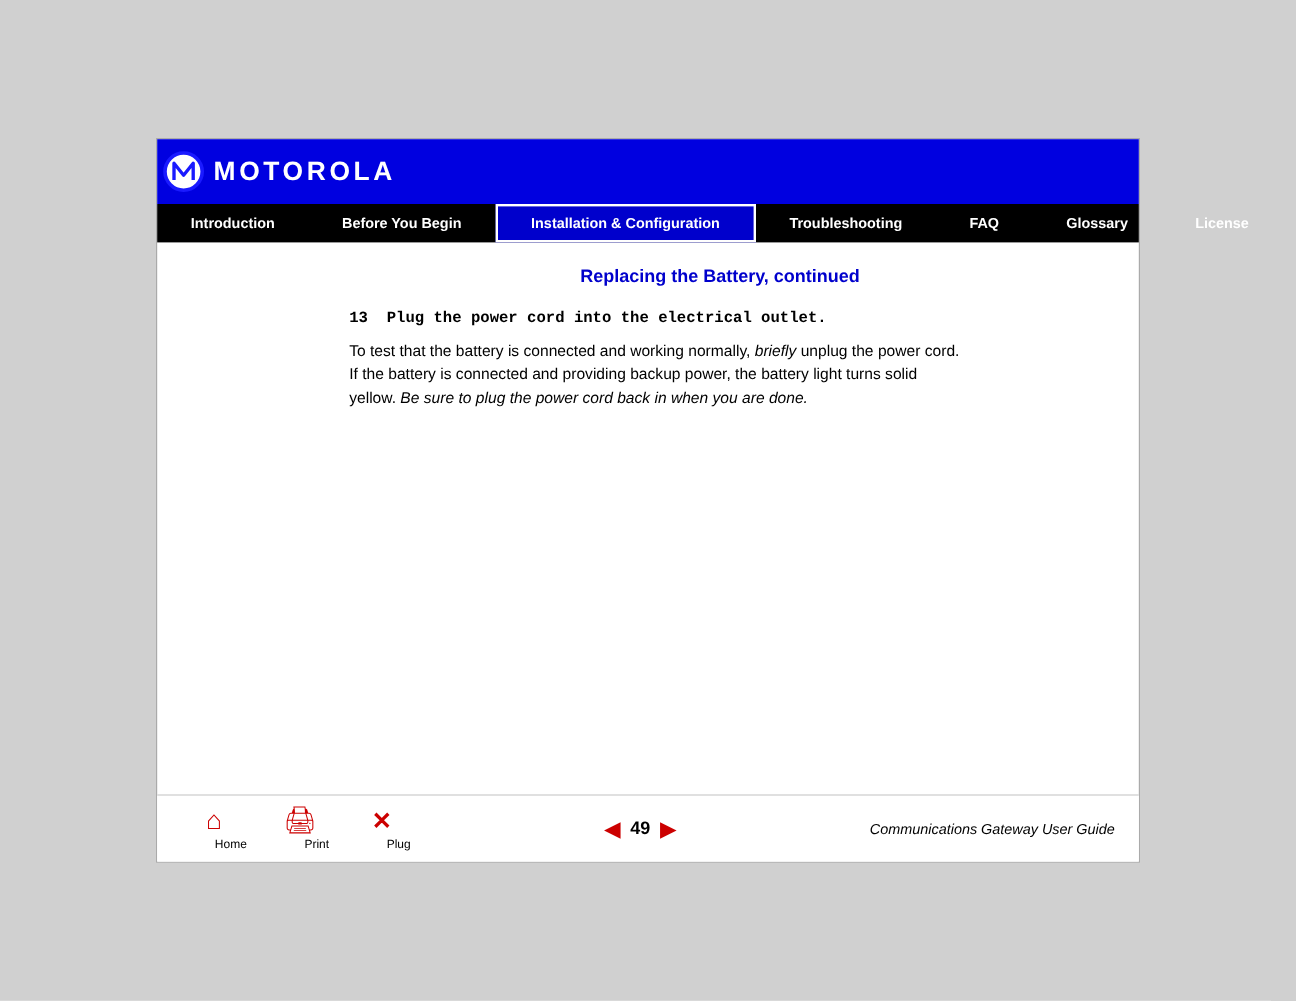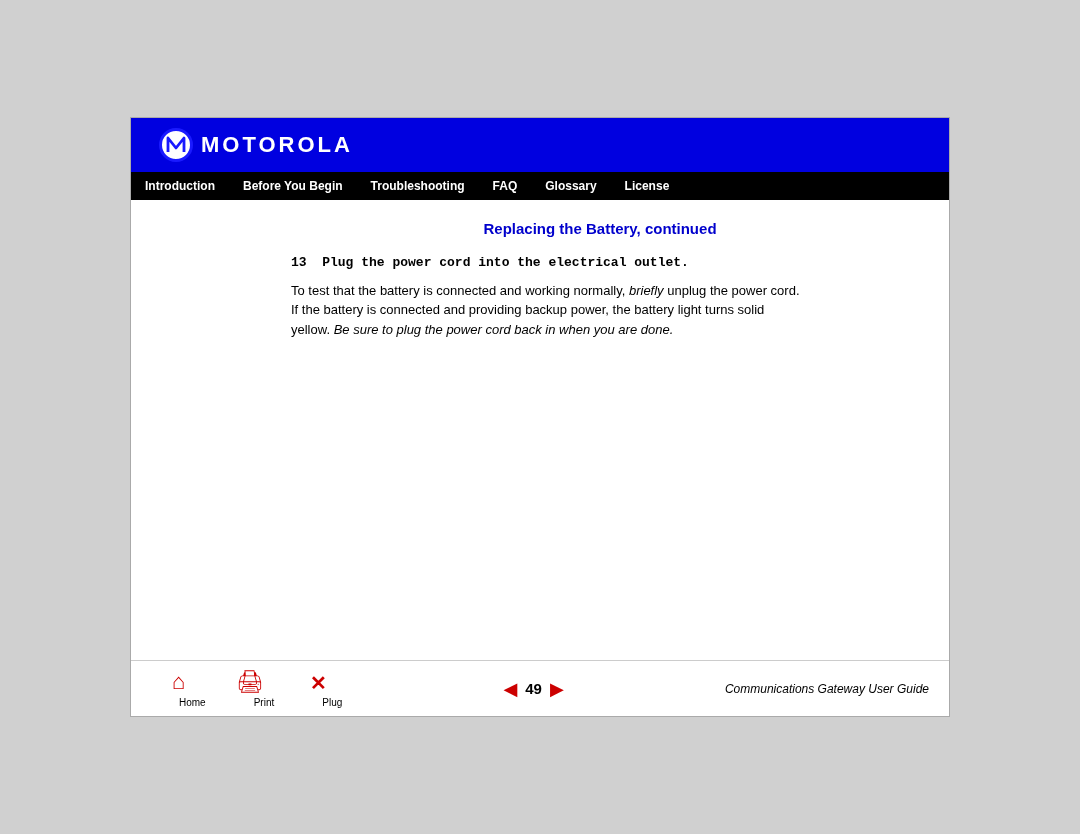--- a/index.html
+++ b/index.html
@@ -13,21 +13,21 @@
       align-items: center;
     }
     .page-container {
       width: 820px;
       background: #ffffff;
       border: 1px solid #aaa;
     }
     
     .header-bar {
       background: #0000e0;
-      padding: 10px 28px;
+      padding: 10px 5px;
       display: flex;
       align-items: center;
     }
     .motorola-logo {
       display: flex;
       align-items: center;
       gap: 8px;
     }
     .logo-text {
       color: white;
@@ -39,21 +39,21 @@
     
     .nav-bar {
       background: #000000;
       display: flex;
       align-items: stretch;
     }
     .nav-item {
       color: white;
       font-size: 12px;
       font-weight: bold;
-      padding: 7px 14px;
+      padding: 7px 28px;
       cursor: pointer;
       white-space: nowrap;
       display: flex;
       align-items: center;
     }
     .nav-item.active {
       background: #0000cc;
       border: 2px solid white;
       color: white;
     }
@@ -170,20 +170,23 @@
     </div>
   </div>
 
   <div class="nav-bar">
     <div class="nav-item">
       <span>Introduction</span>
     </div>
     <div class="nav-item">
       <span>Before You Begin</span>
     </div>
+    <div class="nav-item active">
+      <span>Installation &amp; Configuration</span>
+    </div>
     <div class="nav-item">
       <span>Troubleshooting</span>
     </div>
     <div class="nav-item">
       <span>FAQ</span>
     </div>
     <div class="nav-item">
       <span>Glossary</span>
     </div>
     <div class="nav-item">

